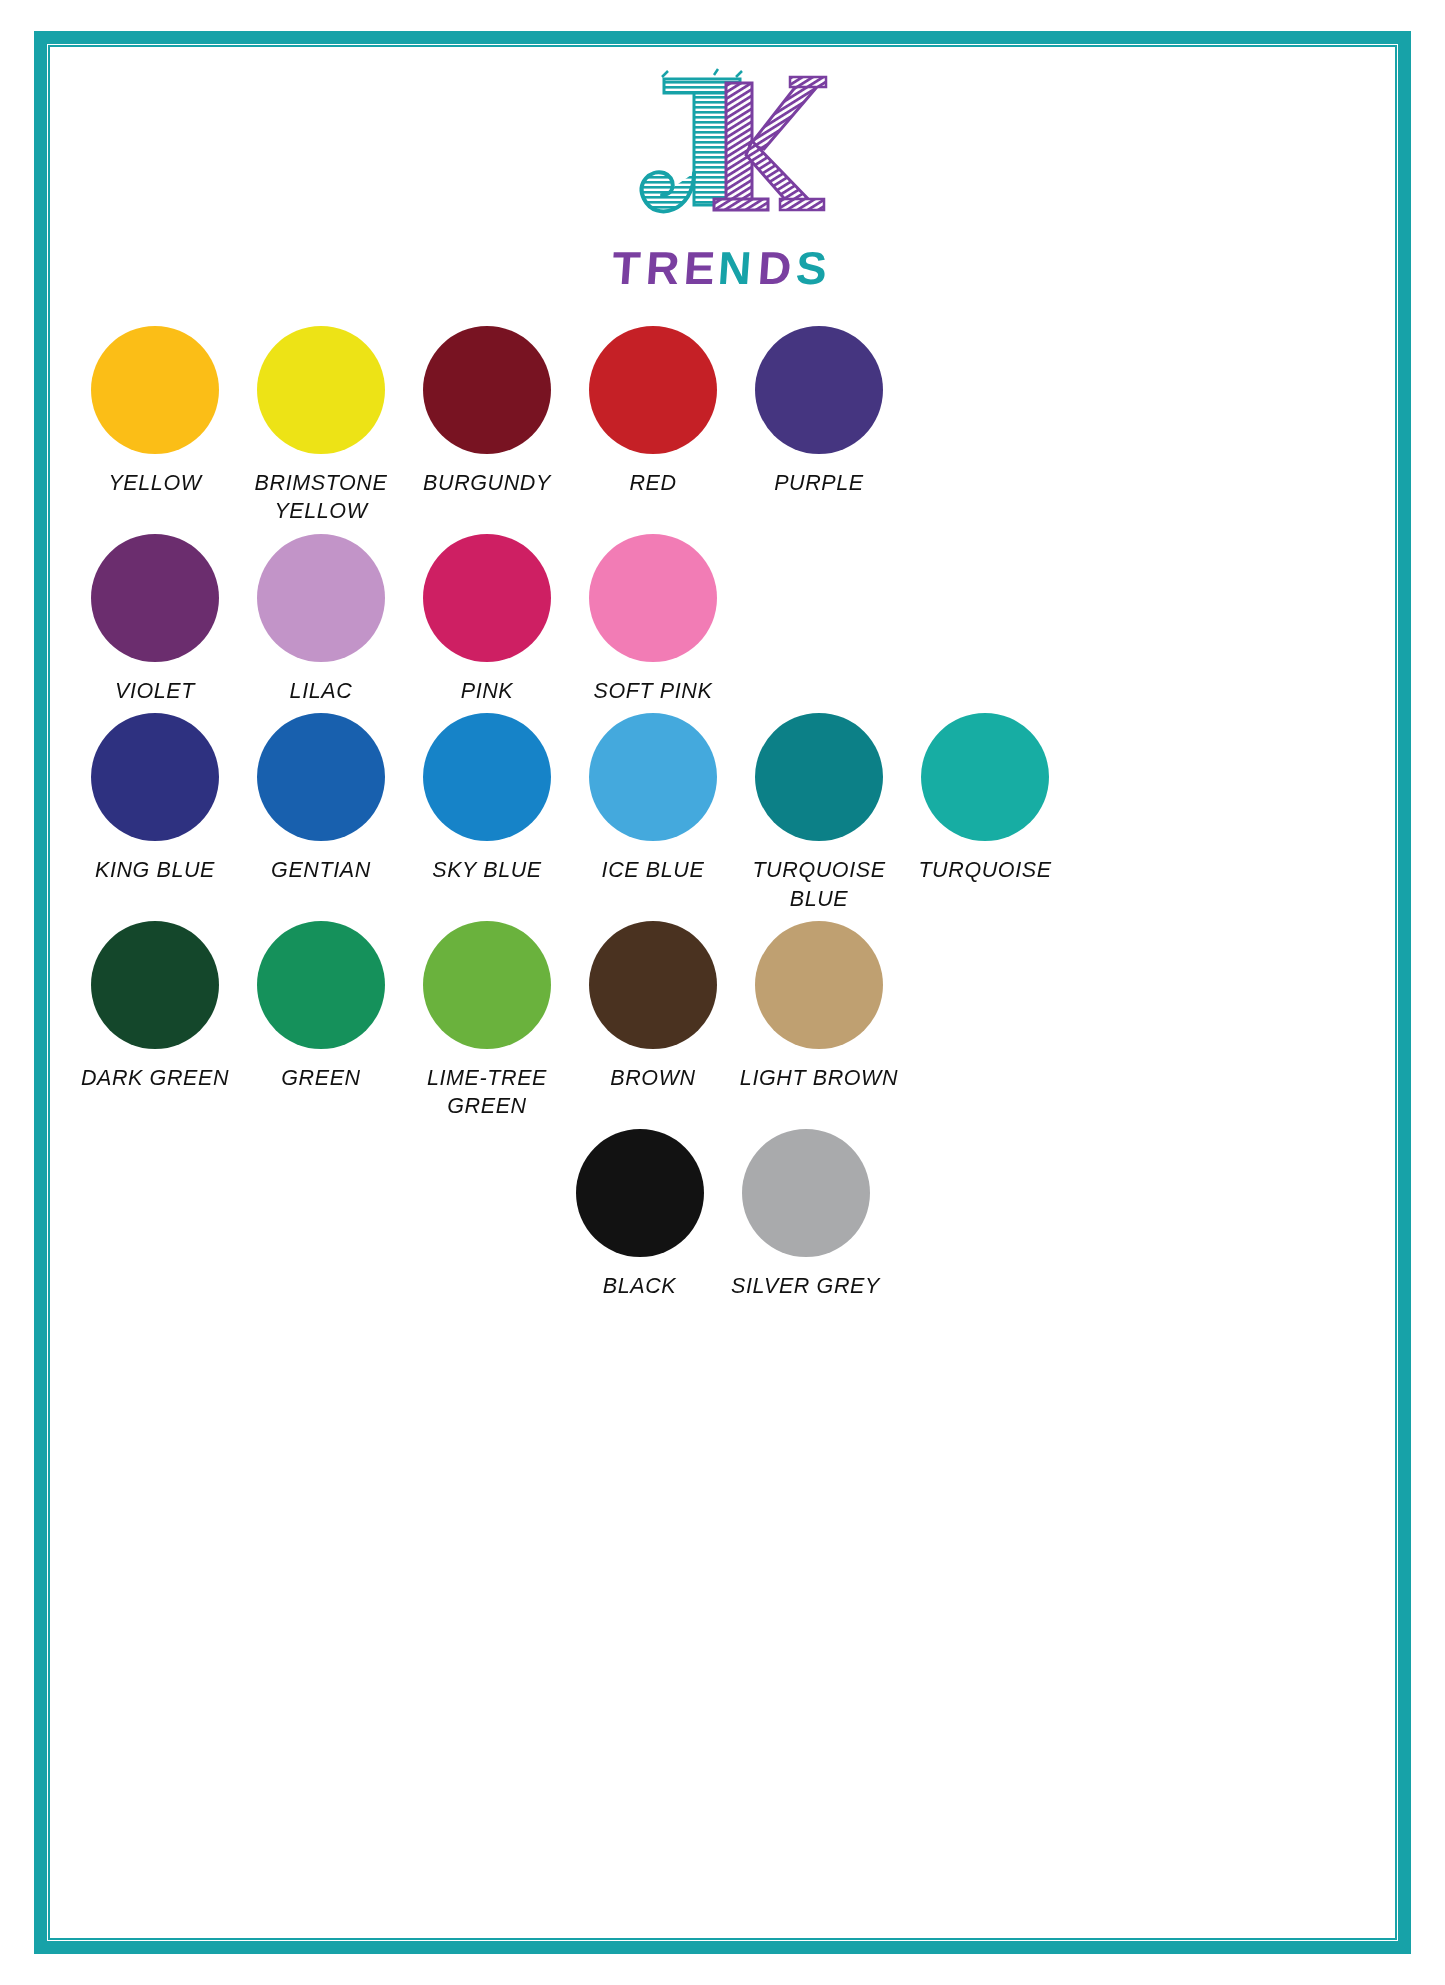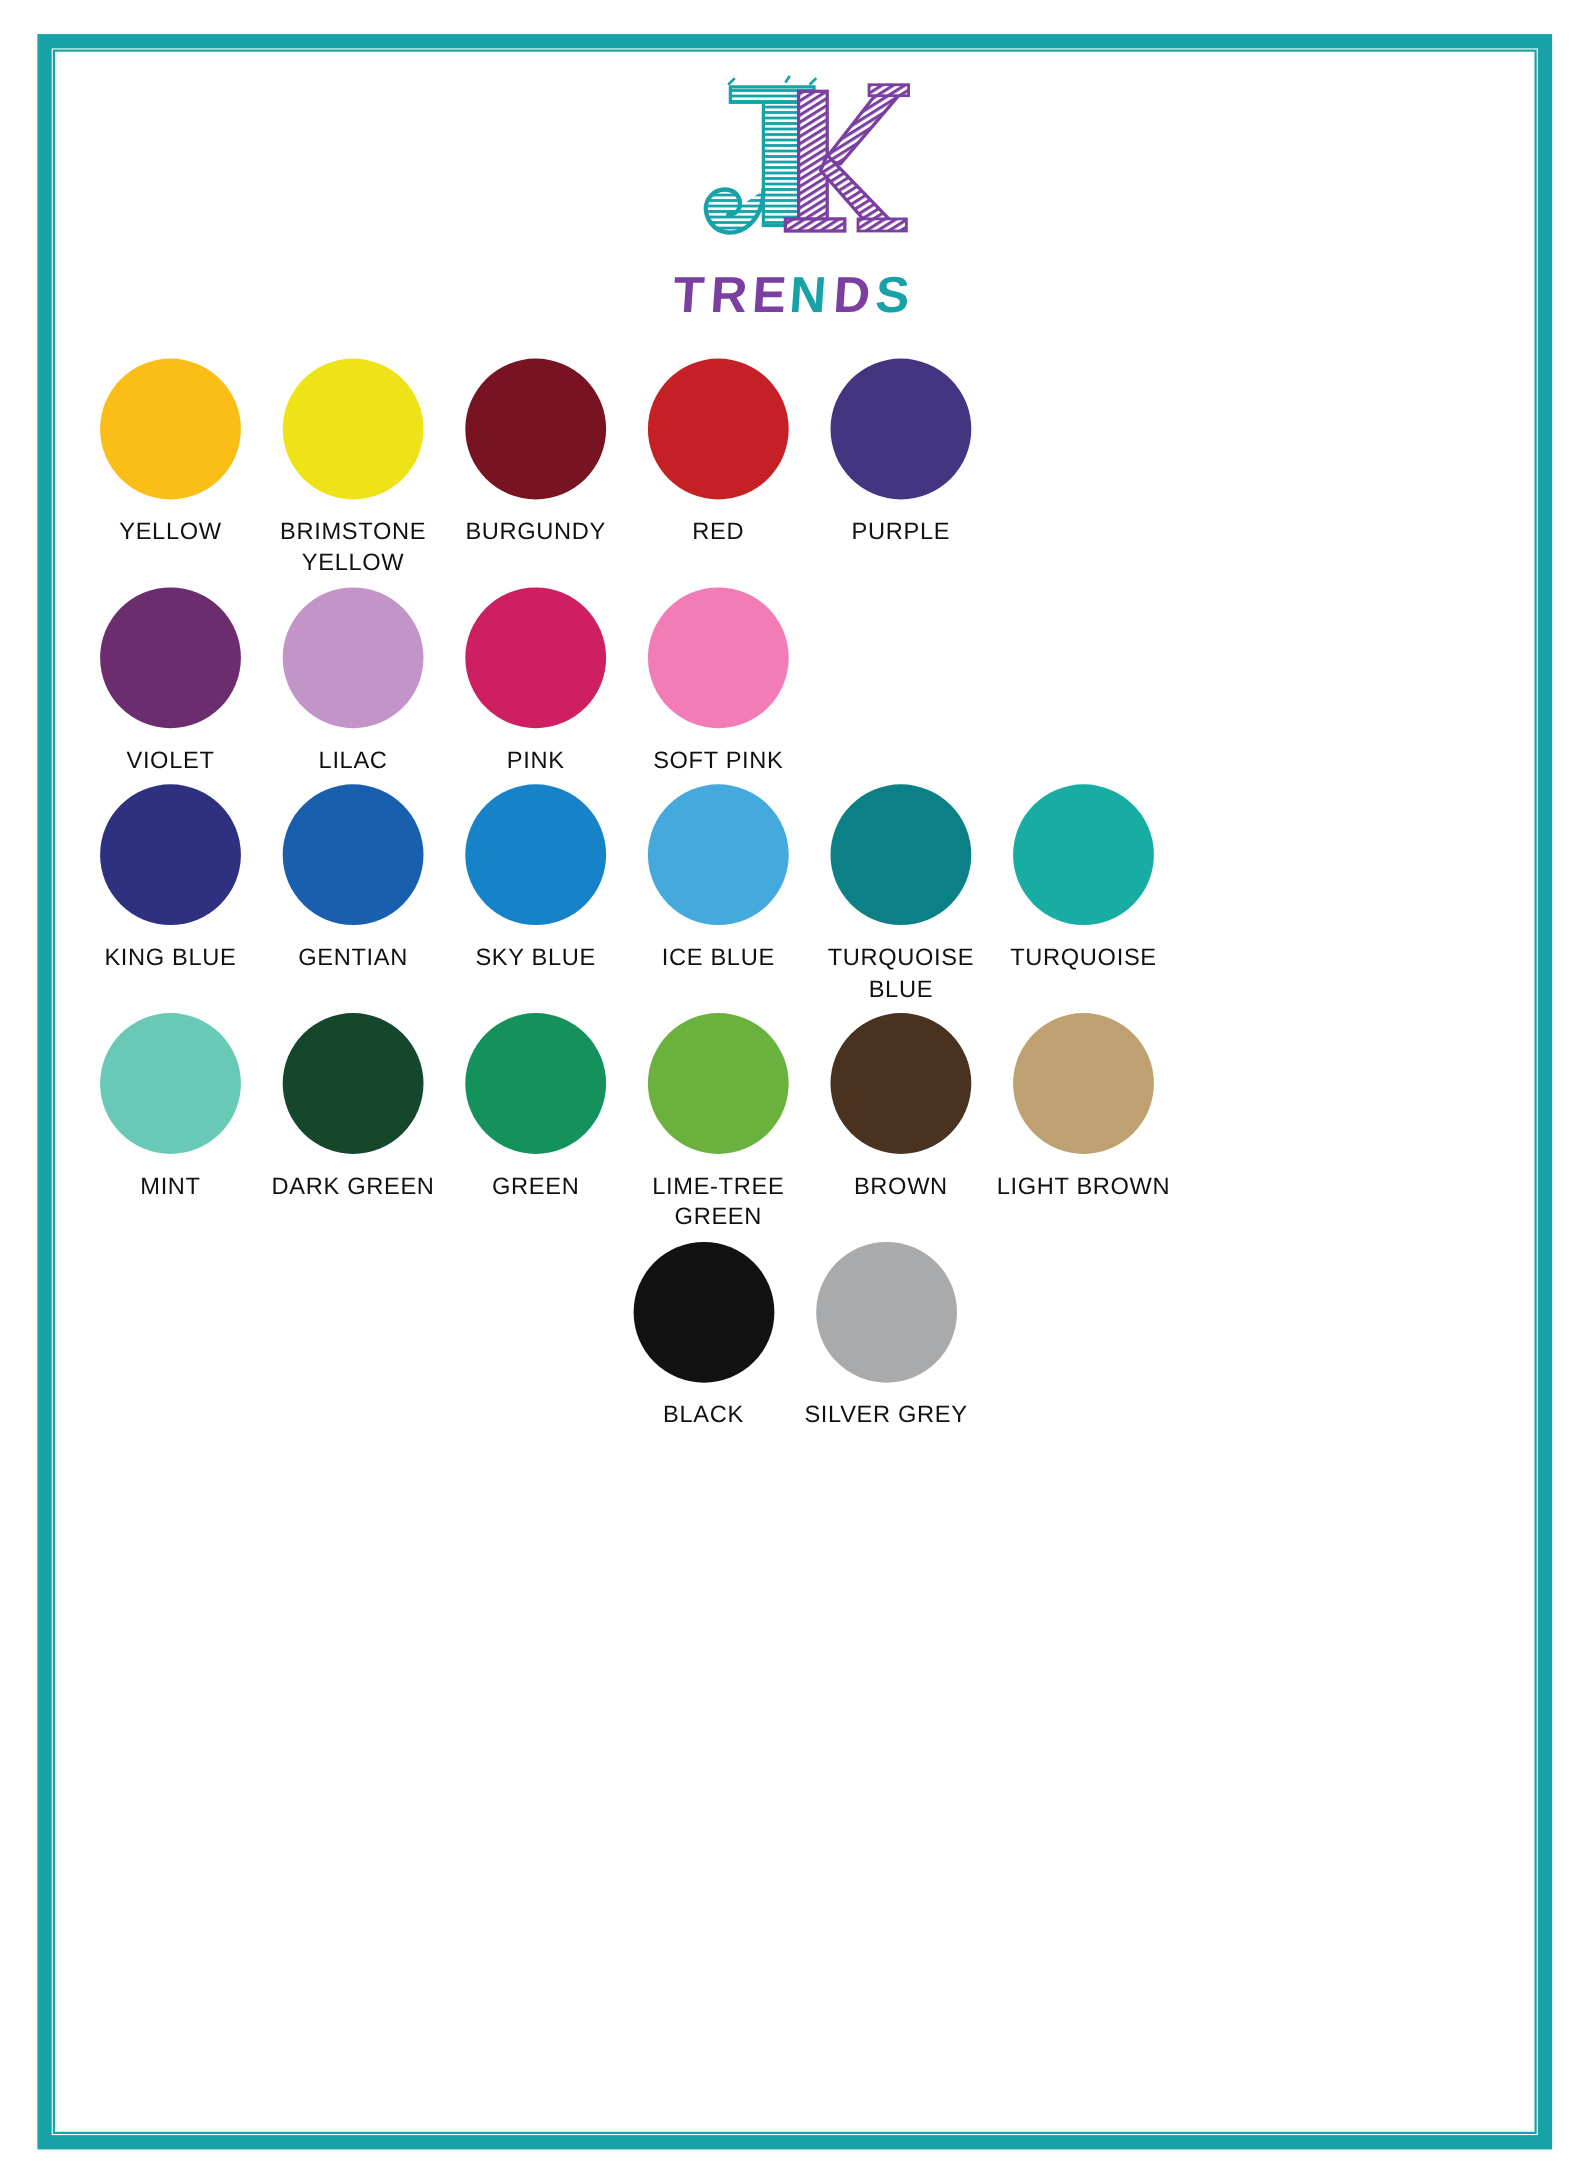--- a/index.html
+++ b/index.html
@@ -60,20 +60,21 @@
     display: block;
   }
   .logo-word {
     margin-top: -6px;
   }
 
   
   .grid {
     margin-top: 30px;
     padding: 0 22px;
+    font-style: italic;
   }
   .row {
     display: flex;
     justify-content: flex-start;
     align-items: flex-start;
     margin-bottom: 8px;
   }
   .row.last { justify-content: center; }
 
   .swatch-cell {
@@ -222,24 +223,20 @@
 BLUE</span>
         </div>
         <div class="swatch-cell">
           <span class="dot" style="background: rgb(23, 173, 163);"></span>
           <span class="swatch-label">TURQUOISE</span>
         </div>
       </div>
 
       <div class="row">
         <div class="swatch-cell">
-          <span class="dot" style="background: rgb(104, 201, 183);"></span>
-          <span class="swatch-label">MINT</span>
-        </div>
-        <div class="swatch-cell">
           <span class="dot" style="background: rgb(20, 71, 43);"></span>
           <span class="swatch-label">DARK GREEN</span>
         </div>
         <div class="swatch-cell">
           <span class="dot" style="background: rgb(21, 145, 91);"></span>
           <span class="swatch-label">GREEN</span>
         </div>
         <div class="swatch-cell">
           <span class="dot" style="background: rgb(106, 178, 61);"></span>
           <span class="swatch-label">LIME-TREE

